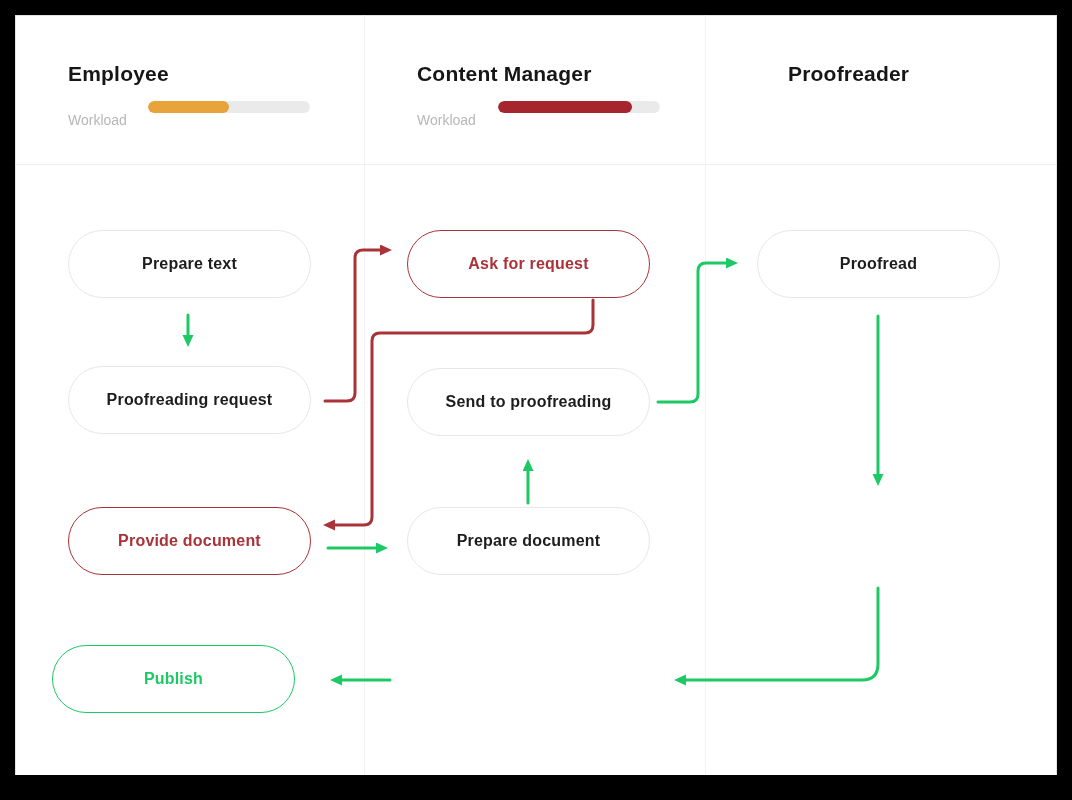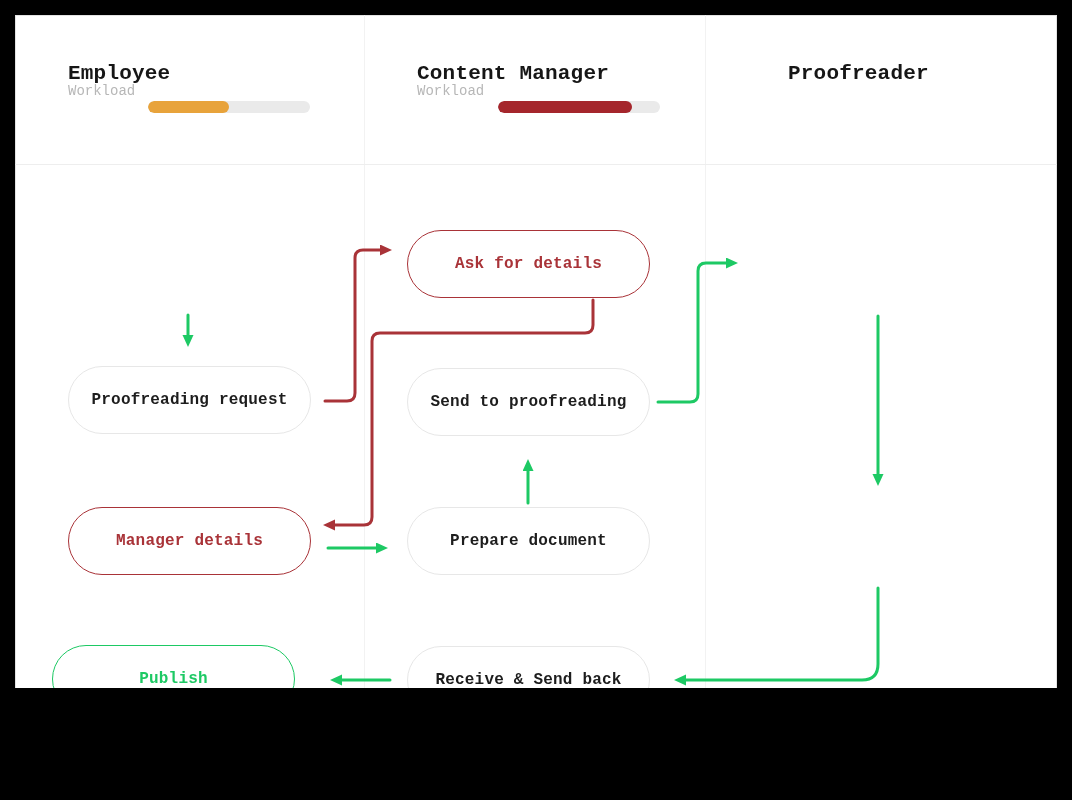--- a/index.html
+++ b/index.html
@@ -1,21 +1,21 @@
 <!DOCTYPE html>
 <html><head>
 <meta charset="utf-8">
 <style>
   html,body{margin:0;padding:0;background:#000;}
-  .stage{position:relative;width:1072px;height:688px;background:#000;font-family:Liberation Mono, monospace;overflow:hidden;}
+  .stage{position:relative;width:1072px;height:775px;background:#000;font-family:Liberation Sans, sans-serif;overflow:hidden;}
   .card{position:absolute;left:15px;top:15px;width:1040px;height:768px;background:#fff;border:1px solid #e3e3e3;}
   .divider-v{position:absolute;top:15px;height:770px;width:1px;background:#f2f2f2;}
   .divider-h{position:absolute;left:15px;width:1042px;height:1px;background:#eeeeee;}
   .lane-title{position:absolute;top:62px;font-size:21px;font-weight:bold;color:#161616;letter-spacing:.2px;}
-  .workload-label{position:absolute;top:83px;font-size:14px;color:#b7b7b7;}
+  .workload-label{position:absolute;top:112px;font-size:14px;color:#b7b7b7;}
   .bar{position:absolute;top:101px;width:162px;height:12px;background:#eaeaea;border-radius:6px;overflow:hidden;}
   .bar-fill{height:100%;border-radius:6px;}
   .node{position:absolute;width:241px;height:66px;background:#fff;border:1px solid #e7e7e7;border-radius:34px;
         display:flex;align-items:center;justify-content:center;
         font-size:16px;font-weight:bold;color:#1d1d1d;text-align:center;letter-spacing:.2px;}
   svg.edges{position:absolute;left:0;top:0;width:1072px;height:800px;pointer-events:none;}
 </style>
 </head>
 <body>
 
@@ -55,22 +55,23 @@
         <path d="M593,300 V325 Q593,333 585,333 H380 Q372,333 372,341 V517 Q372,525 364,525 H334" fill="none" stroke="#a93338" stroke-width="3" stroke-linecap="round" marker-end="url(#arrow-red)"></path>
         <path d="M328,548 H377" fill="none" stroke="#1dc964" stroke-width="3" stroke-linecap="round" marker-end="url(#arrow-green)"></path>
         <path d="M528,503 V470" fill="none" stroke="#1dc964" stroke-width="3" stroke-linecap="round" marker-end="url(#arrow-green)"></path>
         <path d="M658,402 H690 Q698,402 698,394 V271 Q698,263 706,263 H727" fill="none" stroke="#1dc964" stroke-width="3" stroke-linecap="round" marker-end="url(#arrow-green)"></path>
         <path d="M878,316 V475" fill="none" stroke="#1dc964" stroke-width="3" stroke-linecap="round" marker-end="url(#arrow-green)"></path>
         <path d="M878,588 V664 Q878,680 862,680 H685" fill="none" stroke="#1dc964" stroke-width="3" stroke-linecap="round" marker-end="url(#arrow-green)"></path>
         <path d="M390,680 H341" fill="none" stroke="#1dc964" stroke-width="3" stroke-linecap="round" marker-end="url(#arrow-green)"></path>
       </g>
   </svg>
 
+  <div class="node" style="left:68px;top:230px">Prepare text</div>
   <div class="node" style="left:68px;top:366px">Proofreading request</div>
-  <div class="node" style="left: 68px; top: 507px; border-color: rgb(169, 51, 56); color: rgb(169, 51, 56);">Manager details</div>
+  <div class="node" style="left: 68px; top: 507px; border-color: rgb(169, 51, 56); color: rgb(169, 51, 56);">Provide document</div>
   <div class="node" style="left: 52px; top: 645px; border-color: rgb(29, 201, 100); color: rgb(29, 201, 100);">Publish</div>
 
-  <div class="node" style="left: 407px; top: 230px; border-color: rgb(169, 51, 56); color: rgb(169, 51, 56);">Ask for details</div>
+  <div class="node" style="left: 407px; top: 230px; border-color: rgb(169, 51, 56); color: rgb(169, 51, 56);">Ask for request</div>
   <div class="node" style="left:407px;top:368px">Send to proofreading</div>
   <div class="node" style="left:407px;top:507px">Prepare document</div>
-  <div class="node" style="left:407px;top:646px">Receive &amp; Send back</div>
 
+  <div class="node" style="left:757px;top:230px">Proofread</div>
 </div>
 
 </body></html>

